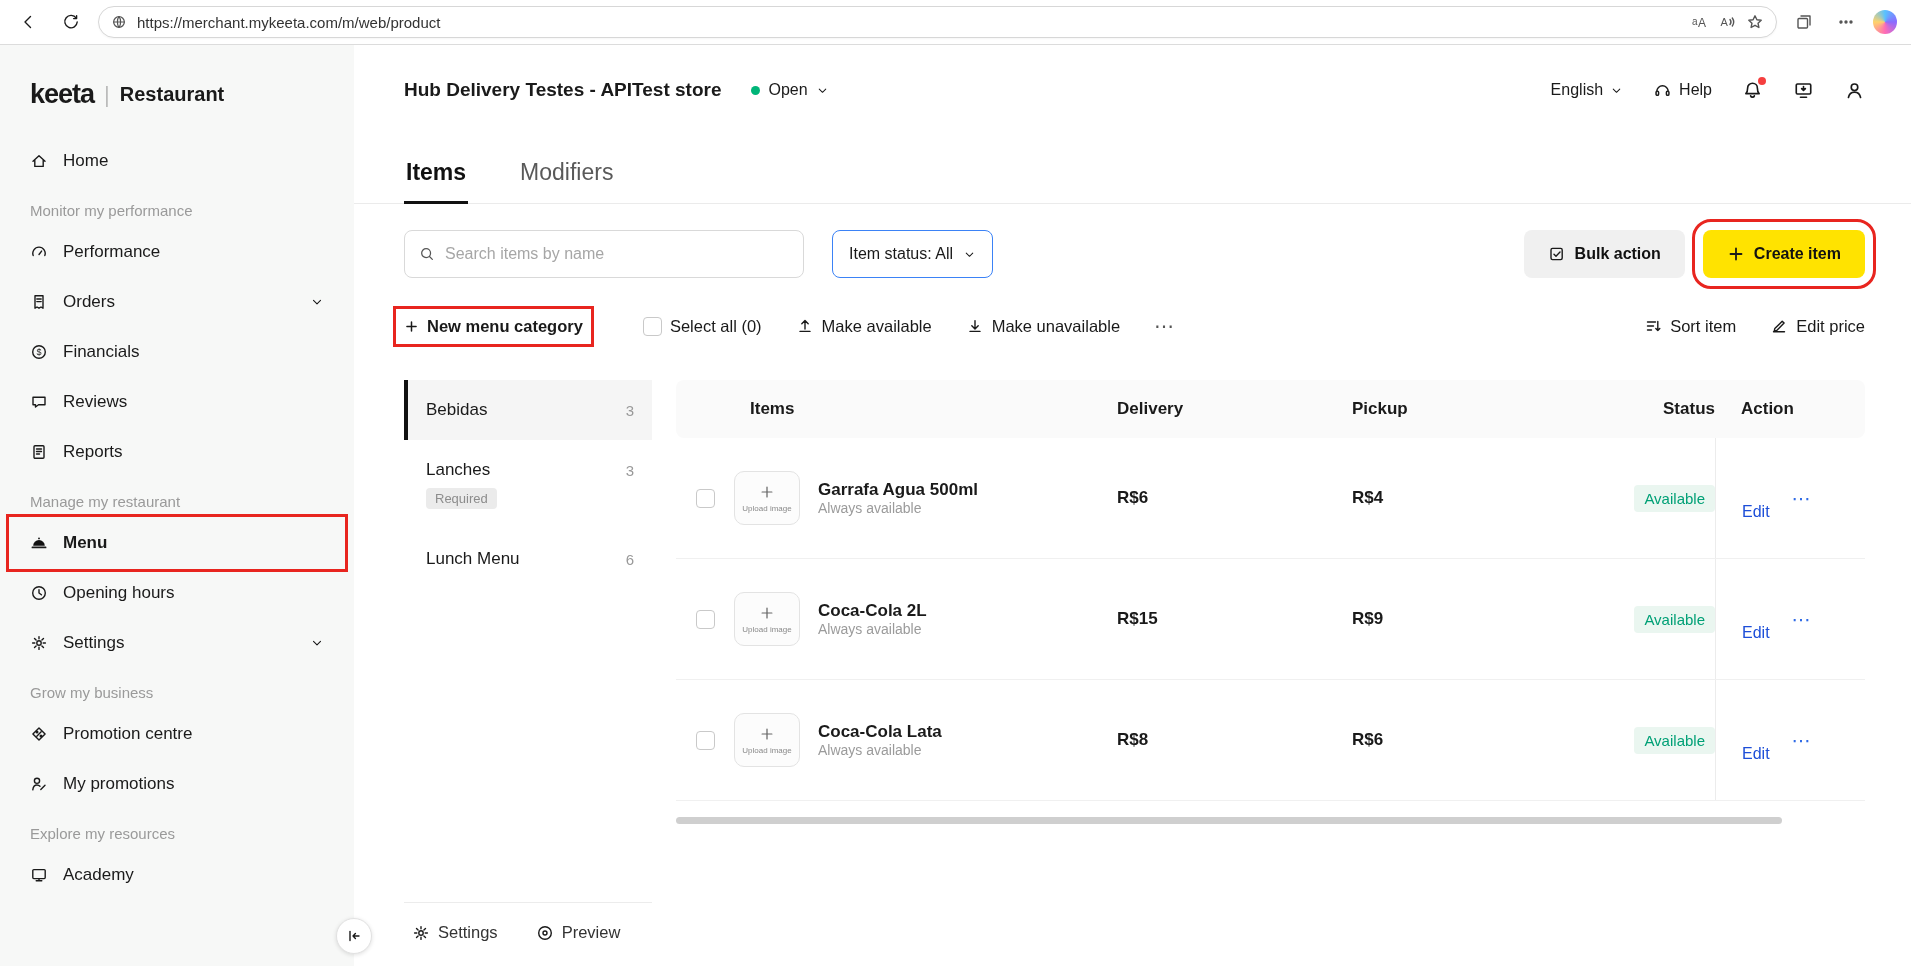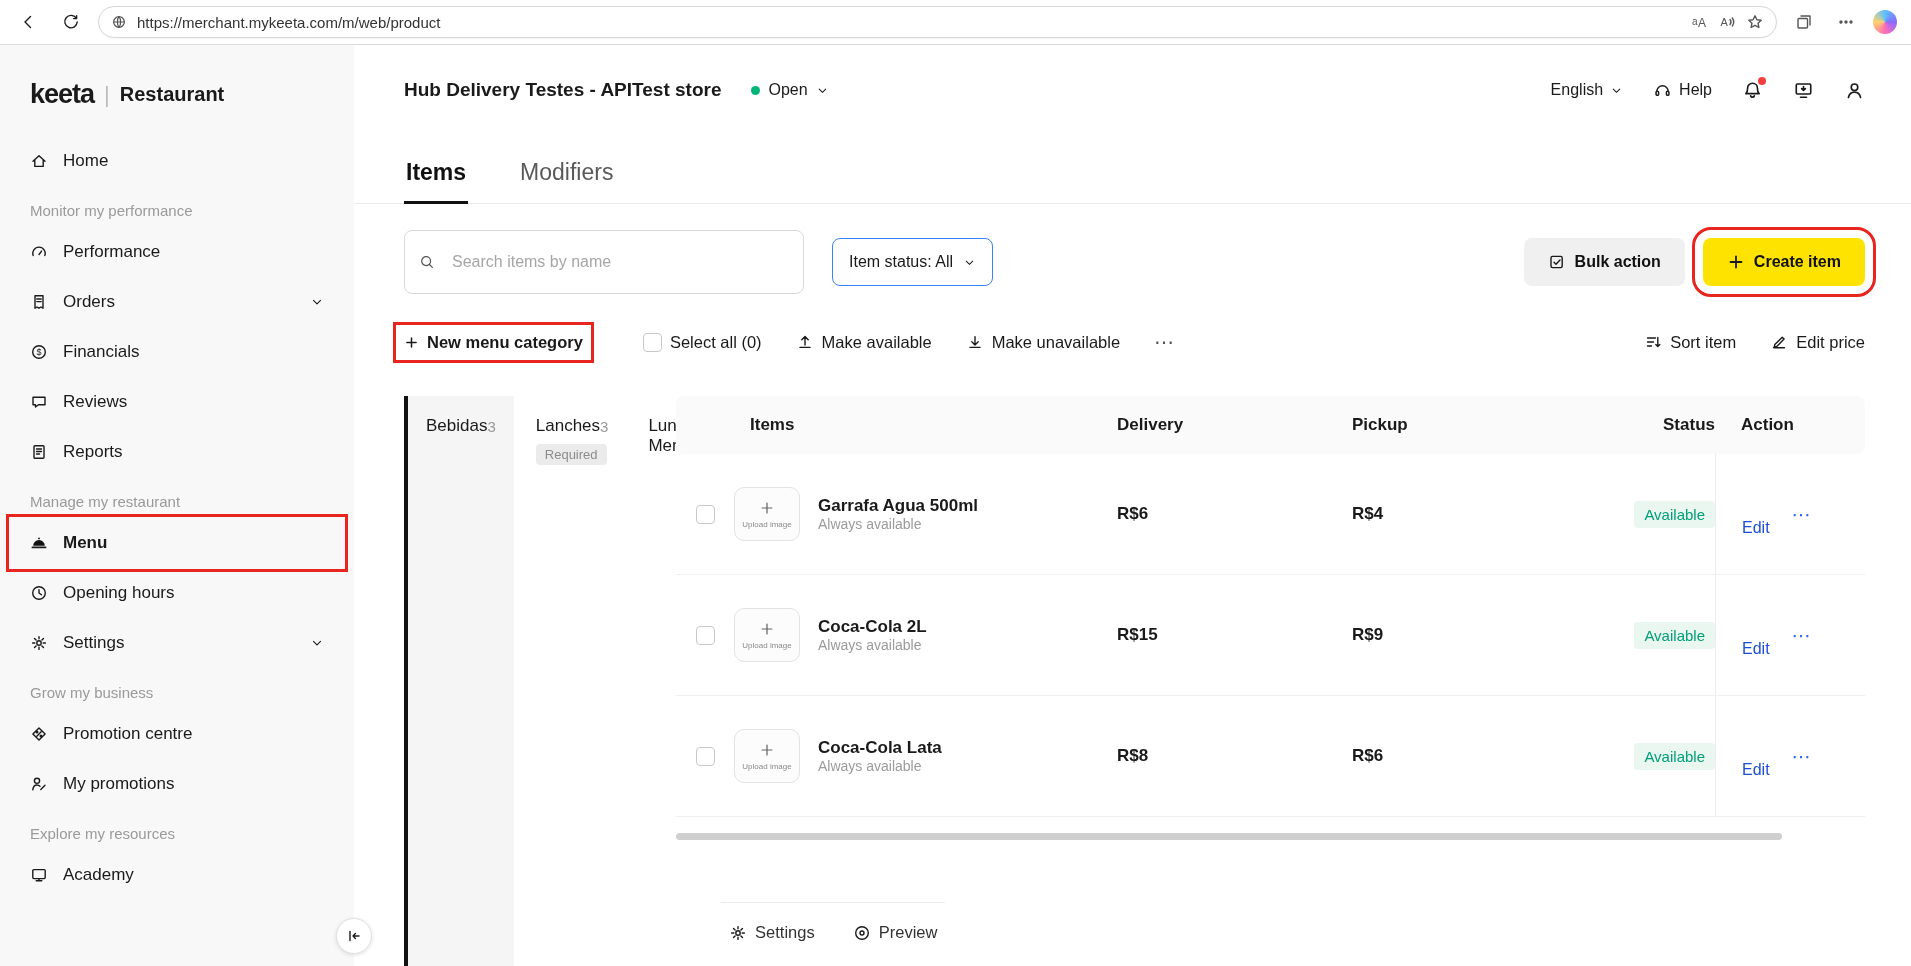--- a/index.html
+++ b/index.html
@@ -44,40 +44,40 @@
   .icon-btn { position:relative; cursor:pointer; display:flex; }
   .dot-red { position:absolute; top:-3px; right:-3px; width:8px; height:8px; border-radius:50%; background:#f53f3f; }
 
   
   .tabs { display:flex; gap:50px; padding:10px 50px 0; border-bottom:1px solid #ebebeb; }
   .tab { font-size:23px; padding:14px 2px 15px; cursor:pointer; color:#595959; }
   .tab.active { color:#111; font-weight:700; border-bottom:3px solid #111; margin-bottom:-1px; }
 
   
   .toolbar { display:flex; align-items:center; margin:26px 46px 0 50px; gap:18px; }
-  .search-box { width:400px; height:64px; border:1px solid #d9d9d9; border-radius:8px; display:flex; align-items:center; gap:17px; padding:0 14px; }
+  .search-box { width:400px; height:48px; border:1px solid #d9d9d9; border-radius:8px; display:flex; align-items:center; gap:10px; padding:0 14px; }
   .search-box input { border:none; outline:none; flex:1; font-size:16px; font-family:inherit; color:#333; }
   .search-box input::placeholder { color:#a6a6a6; }
   .status-filter { height:48px; border:1px solid #3b82f6; border-radius:8px; display:flex; align-items:center; gap:10px; padding:0 16px; margin-left:10px; font-size:16px; cursor:pointer; background:#fff; }
   .toolbar-right { margin-left:auto; display:flex; align-items:center; gap:18px; }
   .btn { height:48px; border:none; border-radius:8px; display:flex; align-items:center; gap:9px; padding:0 24px; font-size:16px; font-family:inherit; cursor:pointer; }
   .btn-gray { background:#f0f0f0; color:#111; font-weight:600; }
   .btn-yellow { background:#ffe300; color:#111; font-weight:700; outline:3px solid #e8251f; outline-offset:8px; }
 
   
   .actions { display:flex; align-items:center; margin:36px 46px 16px 50px; gap:34px; }
   .text-btn { display:flex; align-items:center; gap:8px; font-size:16.5px; cursor:pointer; background:none; border:none; font-family:inherit; color:#1a1a1a; }
   .new-cat { font-weight:600; outline:3px solid #e8251f; outline-offset:8px; margin-right:26px; }
   .cb { width:19px; height:19px; border:1.5px solid #c9c9c9; border-radius:4px; background:#fff; flex:none; cursor:pointer; }
   .actions-right { margin-left:auto; display:flex; gap:34px; }
 
   
   .content-body { display:flex; gap:24px; margin:26px 46px 0 50px; flex:1; min-height:0; }
 
-  .cat-col { width:248px; flex:none; display:flex; flex-direction:row; }
+  .cat-col { width:248px; flex:none; display:flex; flex-direction:column; }
   .cat-item { display:flex; flex-direction:column; padding:20px 18px; border-left:4px solid transparent; cursor:pointer; }
   .cat-item.selected { background:#f5f5f5; border-left-color:#111; }
   .cat-row { display:flex; align-items:center; justify-content:space-between; }
   .cat-name { font-size:17px; }
   .cat-count { color:#999; font-size:15px; }
   .cat-badge { align-self:flex-start; margin-top:8px; background:#ebebeb; color:#8c8c8c; font-size:13px; padding:3px 9px; border-radius:4px; }
   .cat-footer { margin-top:auto; border-top:1px solid #ececec; display:flex; gap:38px; padding:20px 8px 24px; }
   .cat-footer .text-btn { color:#333; }
 
   .table-col { flex:1; min-width:0; display:flex; flex-direction:column; }

